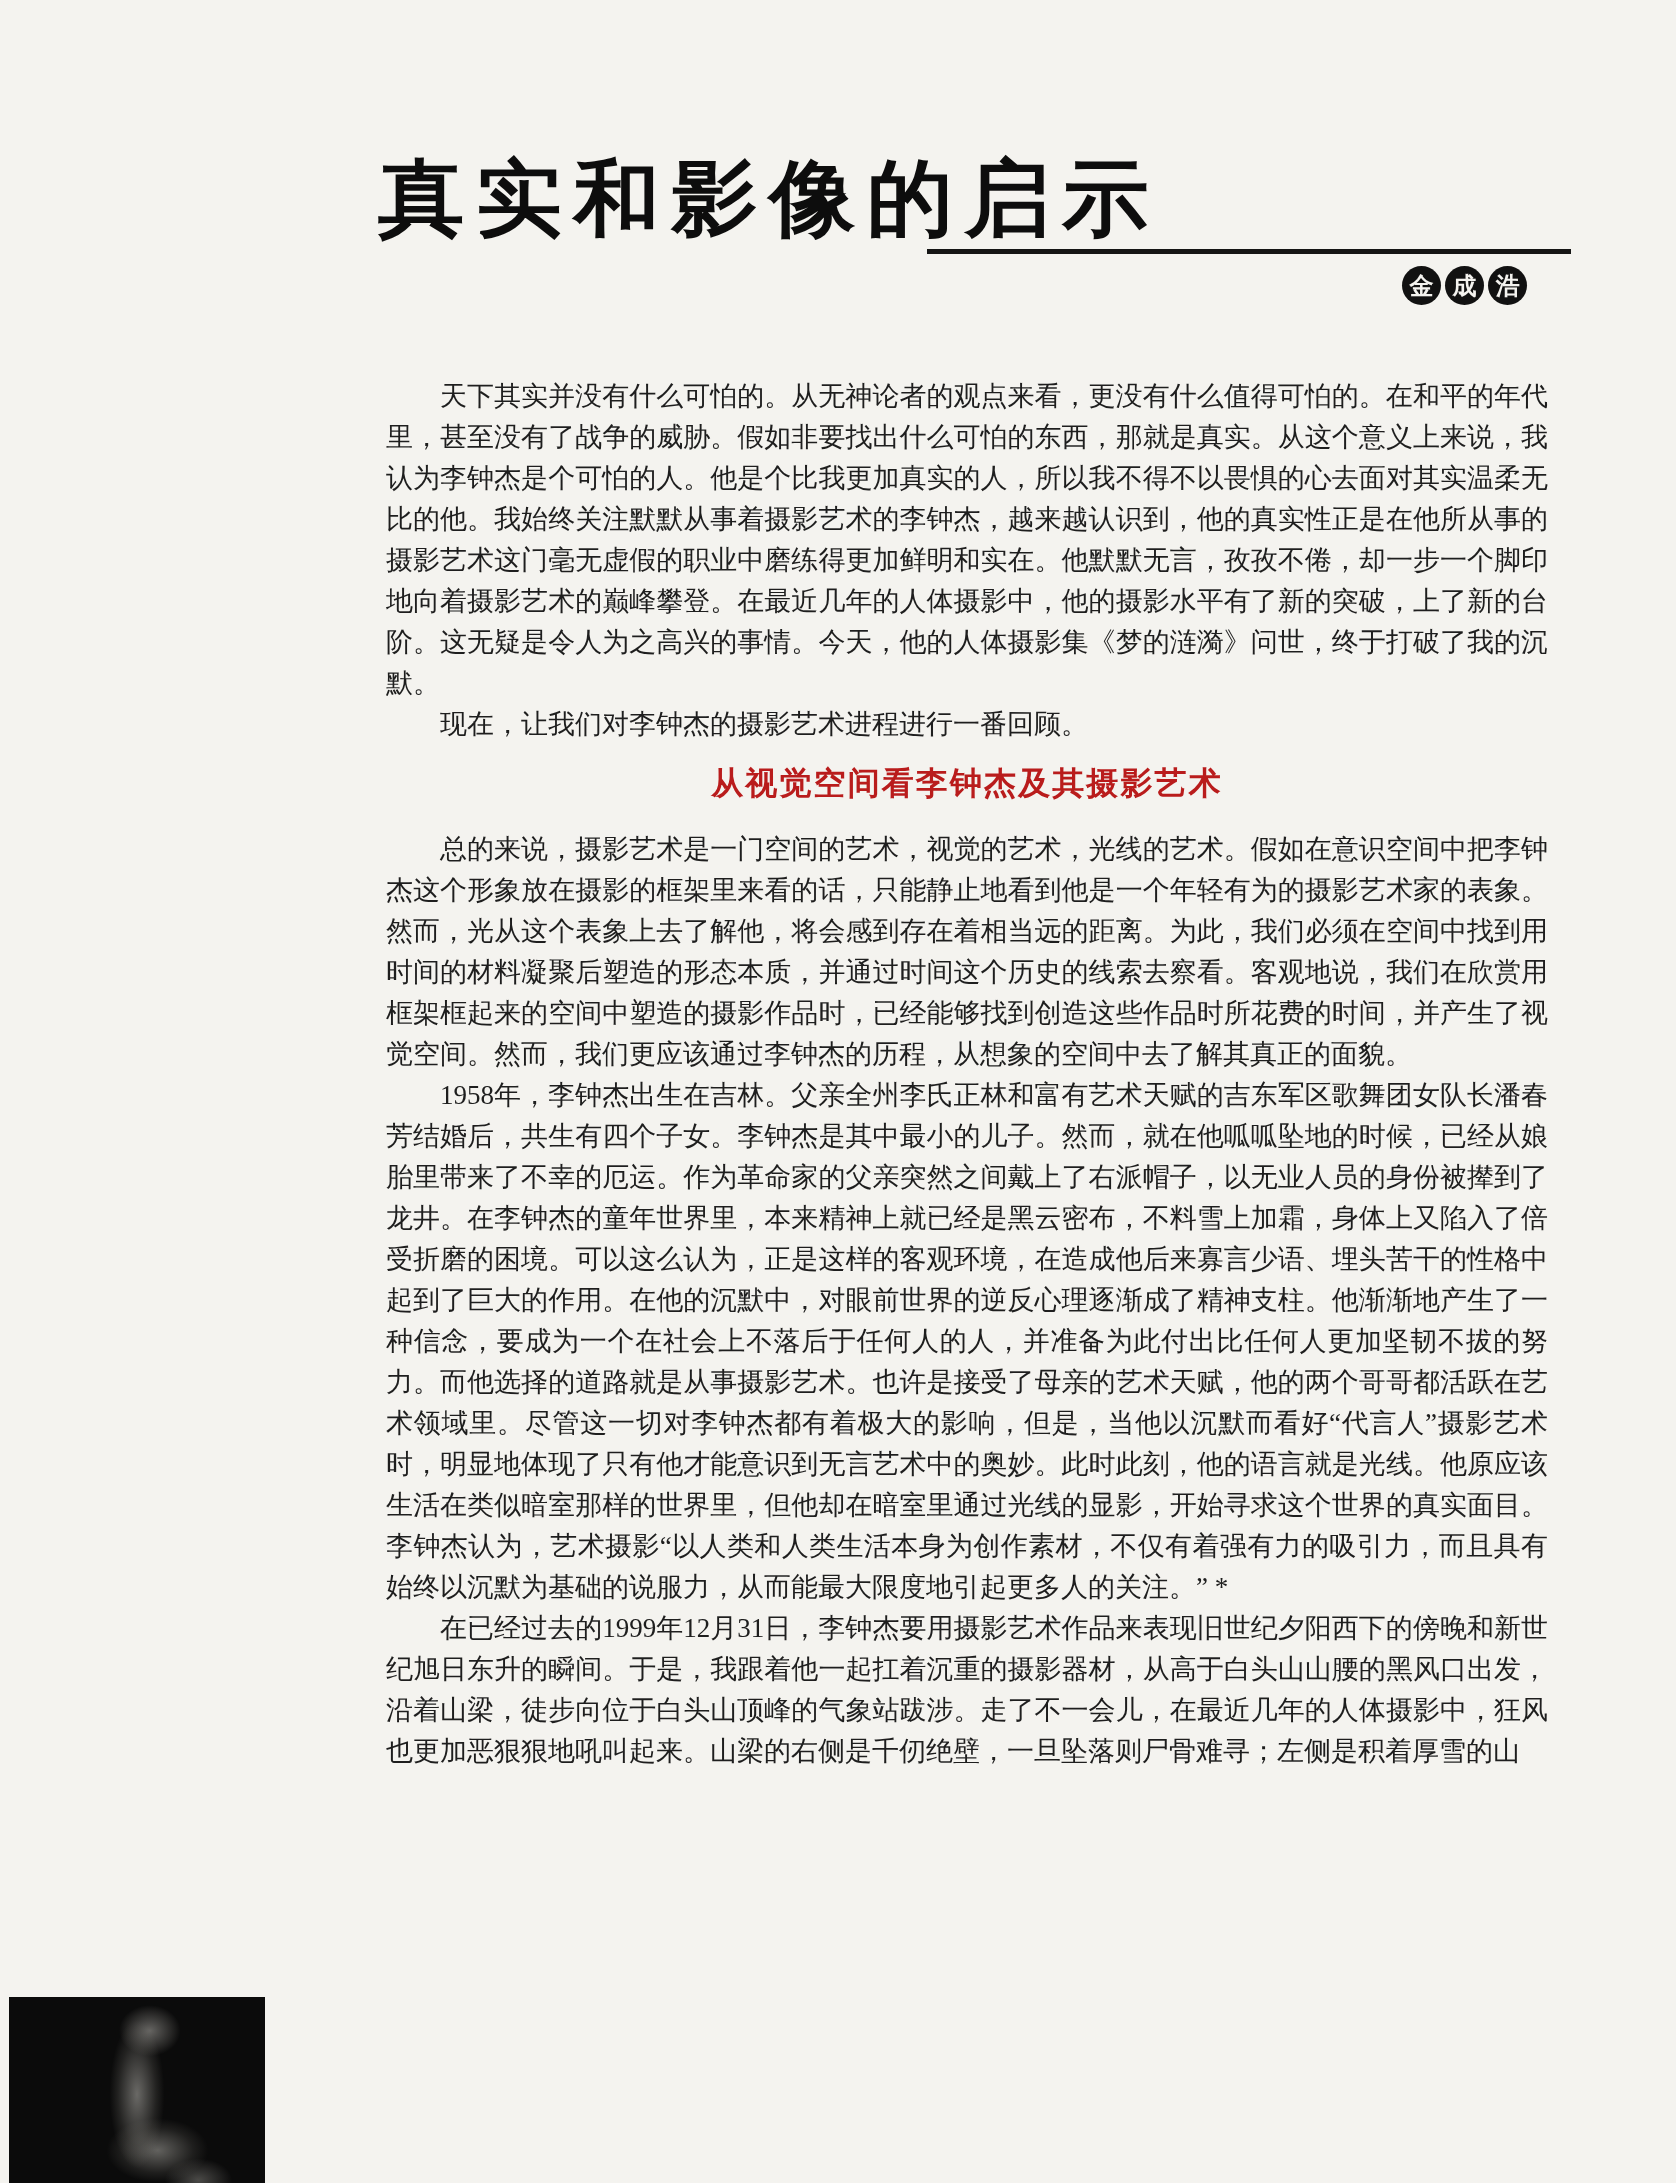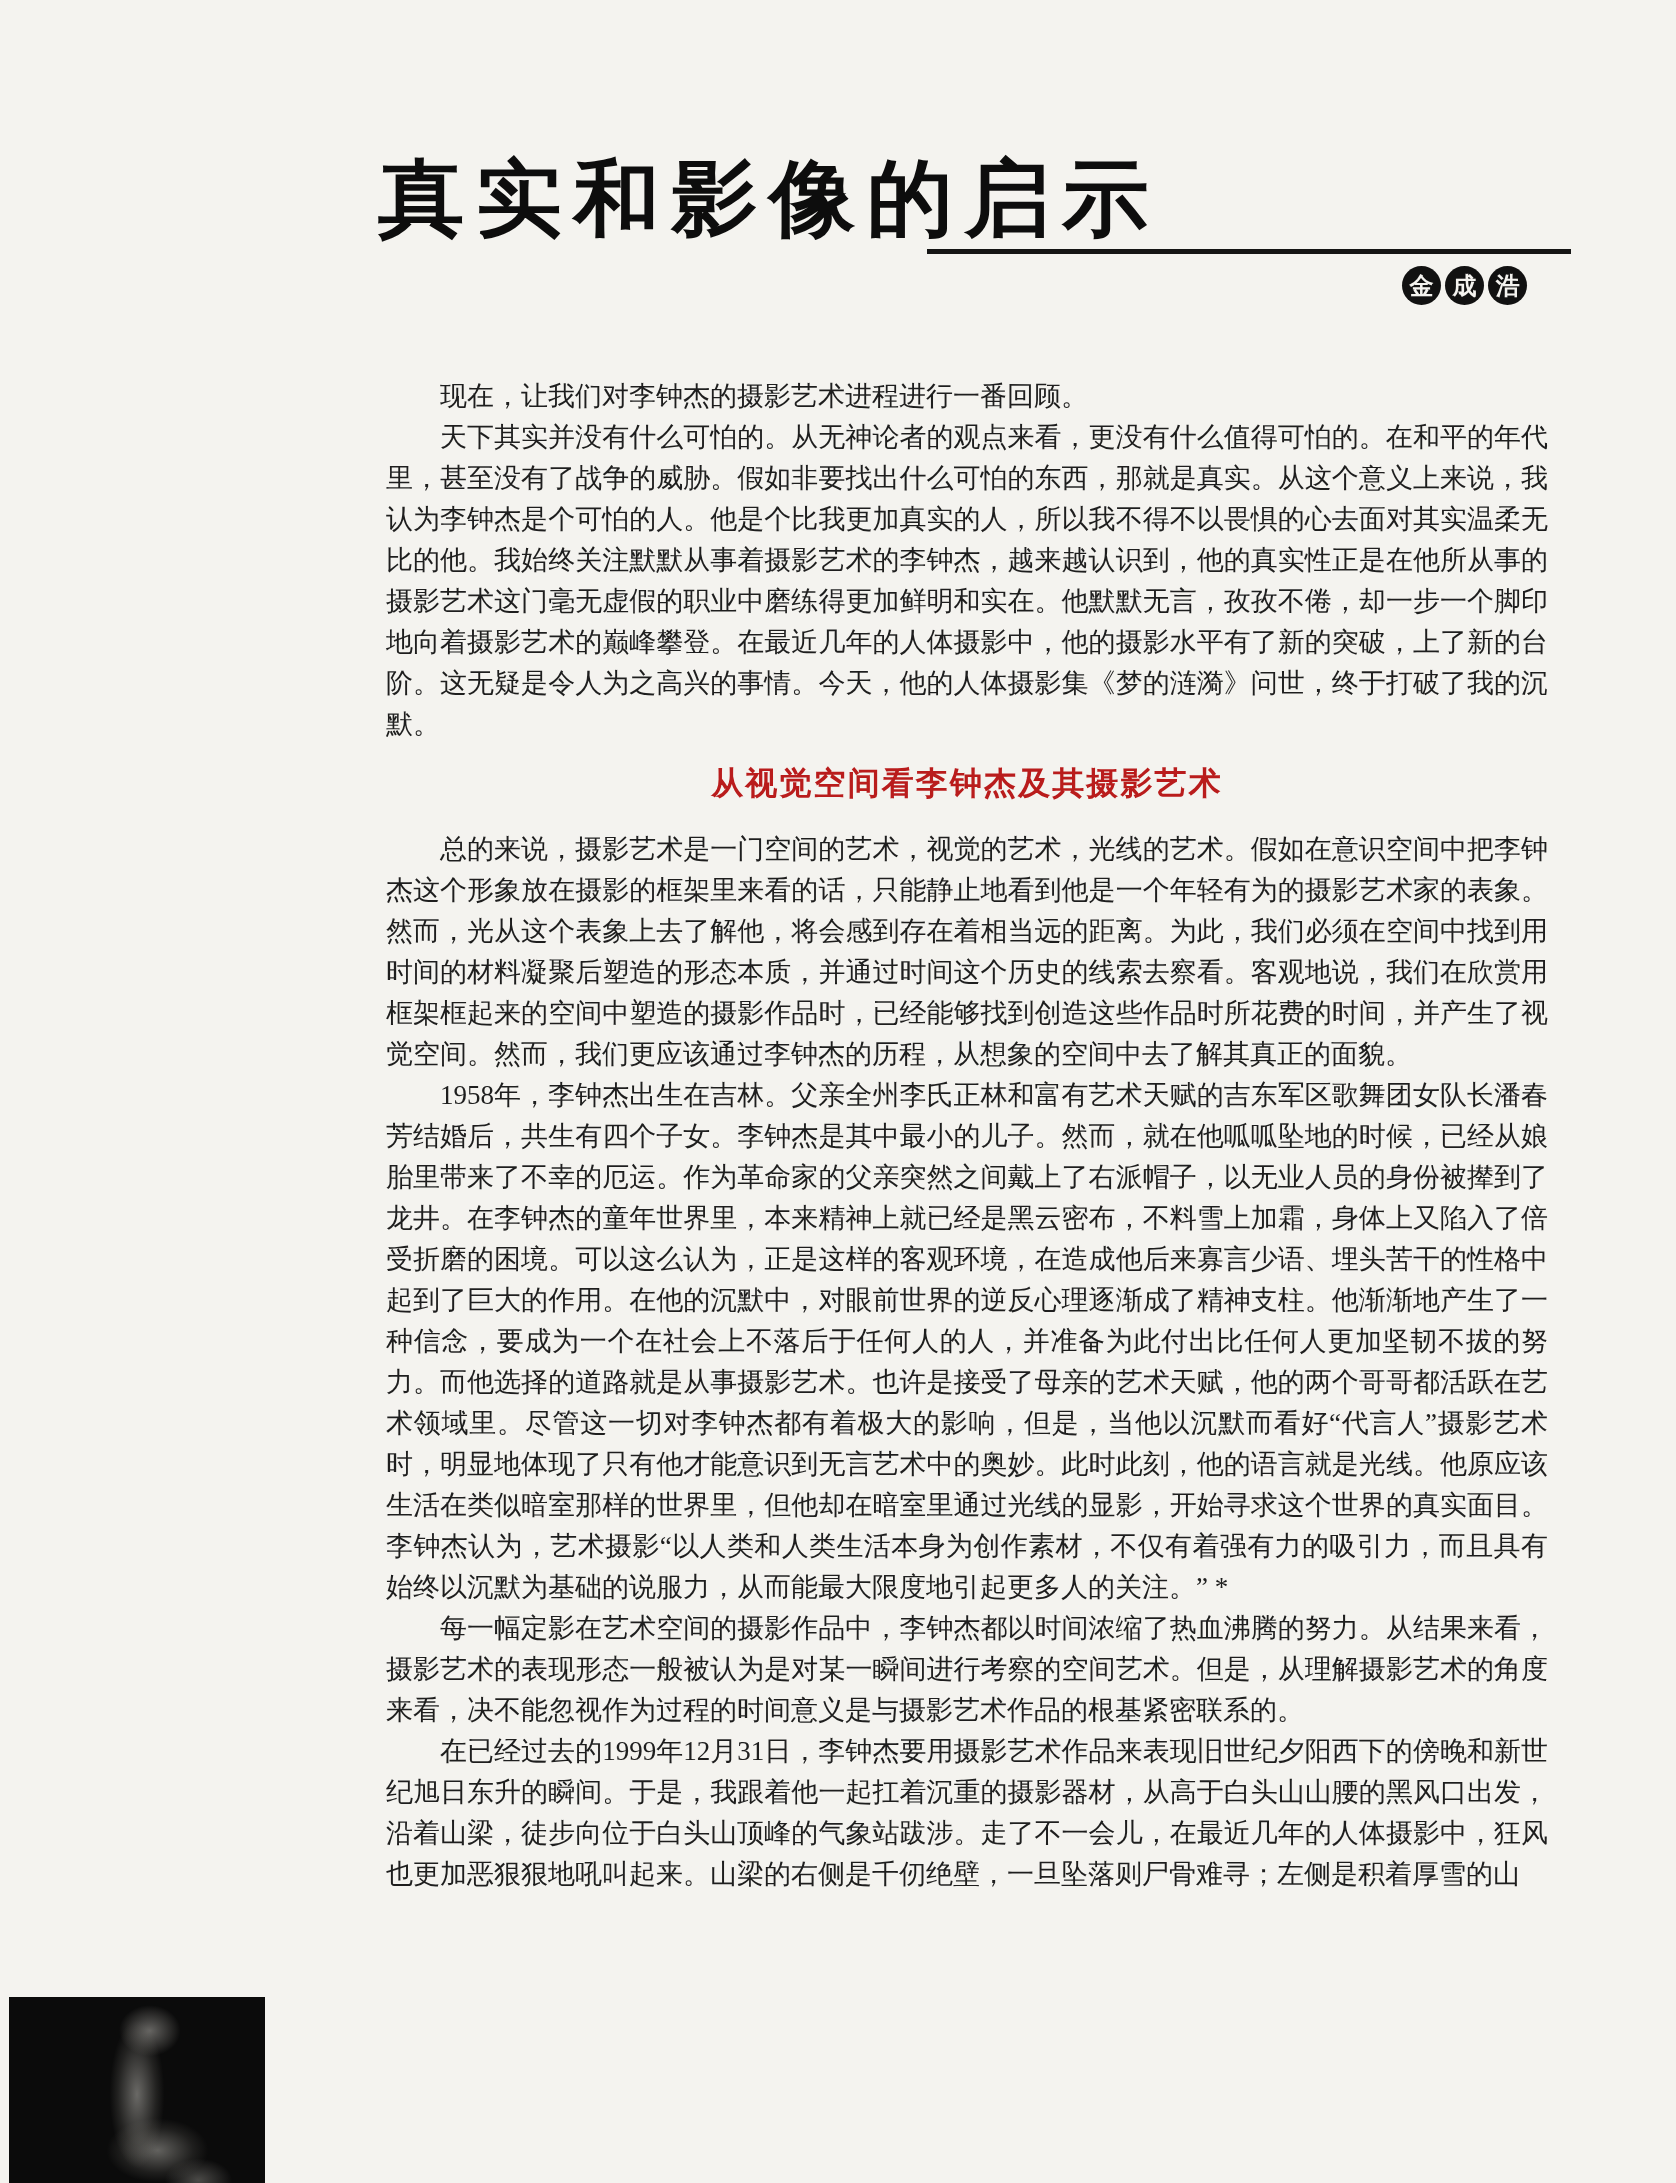--- a/index.html
+++ b/index.html
@@ -124,30 +124,29 @@
 
   <div class="seal">
     <span class="seal-char">金</span>
     <span class="seal-char">成</span>
     <span class="seal-char">浩</span>
   </div>
 
 
   <div class="body-col">
     <div>
+        <p class="para">天下其实并没有什么可怕的。从无神论者的观点来看，更没有什么值得可怕的。在和平的年代里，甚至没有了战争的威胁。假如非要找出什么可怕的东西，那就是真实。从这个意义上来说，我认为李钟杰是个可怕的人。他是个比我更加真实的人，所以我不得不以畏惧的心去面对其实温柔无比的他。我始终关注默默从事着摄影艺术的李钟杰，越来越认识到，他的真实性正是在他所从事的摄影艺术这门毫无虚假的职业中磨练得更加鲜明和实在。他默默无言，孜孜不倦，却一步一个脚印地向着摄影艺术的巅峰攀登。在最近几年的人体摄影中，他的摄影水平有了新的突破，上了新的台阶。这无疑是令人为之高兴的事情。今天，他的人体摄影集《梦的涟漪》问世，终于打破了我的沉默。</p>
         <p class="para">现在，让我们对李钟杰的摄影艺术进程进行一番回顾。</p>
-        <p class="para">天下其实并没有什么可怕的。从无神论者的观点来看，更没有什么值得可怕的。在和平的年代里，甚至没有了战争的威胁。假如非要找出什么可怕的东西，那就是真实。从这个意义上来说，我认为李钟杰是个可怕的人。他是个比我更加真实的人，所以我不得不以畏惧的心去面对其实温柔无比的他。我始终关注默默从事着摄影艺术的李钟杰，越来越认识到，他的真实性正是在他所从事的摄影艺术这门毫无虚假的职业中磨练得更加鲜明和实在。他默默无言，孜孜不倦，却一步一个脚印地向着摄影艺术的巅峰攀登。在最近几年的人体摄影中，他的摄影水平有了新的突破，上了新的台阶。这无疑是令人为之高兴的事情。今天，他的人体摄影集《梦的涟漪》问世，终于打破了我的沉默。</p>
       </div>
 
     <h3 class="section-heading">从视觉空间看李钟杰及其摄影艺术</h3>
 
     <div>
         <p class="para">总的来说，摄影艺术是一门空间的艺术，视觉的艺术，光线的艺术。假如在意识空间中把李钟杰这个形象放在摄影的框架里来看的话，只能静止地看到他是一个年轻有为的摄影艺术家的表象。然而，光从这个表象上去了解他，将会感到存在着相当远的距离。为此，我们必须在空间中找到用时间的材料凝聚后塑造的形态本质，并通过时间这个历史的线索去察看。客观地说，我们在欣赏用框架框起来的空间中塑造的摄影作品时，已经能够找到创造这些作品时所花费的时间，并产生了视觉空间。然而，我们更应该通过李钟杰的历程，从想象的空间中去了解其真正的面貌。</p>
         <p class="para">1958年，李钟杰出生在吉林。父亲全州李氏正林和富有艺术天赋的吉东军区歌舞团女队长潘春芳结婚后，共生有四个子女。李钟杰是其中最小的儿子。然而，就在他呱呱坠地的时候，已经从娘胎里带来了不幸的厄运。作为革命家的父亲突然之间戴上了右派帽子，以无业人员的身份被撵到了龙井。在李钟杰的童年世界里，本来精神上就已经是黑云密布，不料雪上加霜，身体上又陷入了倍受折磨的困境。可以这么认为，正是这样的客观环境，在造成他后来寡言少语、埋头苦干的性格中起到了巨大的作用。在他的沉默中，对眼前世界的逆反心理逐渐成了精神支柱。他渐渐地产生了一种信念，要成为一个在社会上不落后于任何人的人，并准备为此付出比任何人更加坚韧不拔的努力。而他选择的道路就是从事摄影艺术。也许是接受了母亲的艺术天赋，他的两个哥哥都活跃在艺术领域里。尽管这一切对李钟杰都有着极大的影响，但是，当他以沉默而看好“代言人”摄影艺术时，明显地体现了只有他才能意识到无言艺术中的奥妙。此时此刻，他的语言就是光线。他原应该生活在类似暗室那样的世界里，但他却在暗室里通过光线的显影，开始寻求这个世界的真实面目。李钟杰认为，艺术摄影“以人类和人类生活本身为创作素材，不仅有着强有力的吸引力，而且具有始终以沉默为基础的说服力，从而能最大限度地引起更多人的关注。” *</p>
-        <p class="para">每一幅定影在艺术空间的摄影作品中，李钟杰都以时间浓缩了热血沸腾的努力。从结果来看，摄影艺术的表现形态一般被认为是对某一瞬间进行考察的空间艺术。但是，从理解摄影艺术的角度来看，决不能忽视作为过程的时间意义是与摄影艺术作品的根基紧密联系的。</p>
         <p class="para">在已经过去的1999年12月31日，李钟杰要用摄影艺术作品来表现旧世纪夕阳西下的傍晚和新世纪旭日东升的瞬间。于是，我跟着他一起扛着沉重的摄影器材，从高于白头山山腰的黑风口出发，沿着山梁，徒步向位于白头山顶峰的气象站跋涉。走了不一会儿，在最近几年的人体摄影中，狂风也更加恶狠狠地吼叫起来。山梁的右侧是千仞绝壁，一旦坠落则尸骨难寻；左侧是积着厚雪的山</p>
       </div>
   </div>
 
   <div class="photo" title="黑白人体摄影缩略图"></div>
 
 </div>
 
 
 </body></html>

